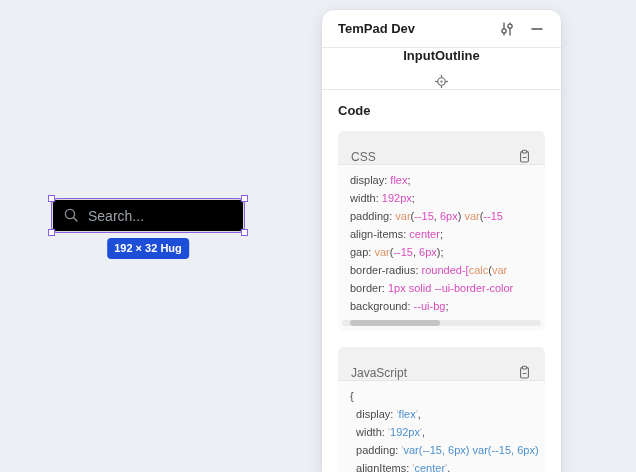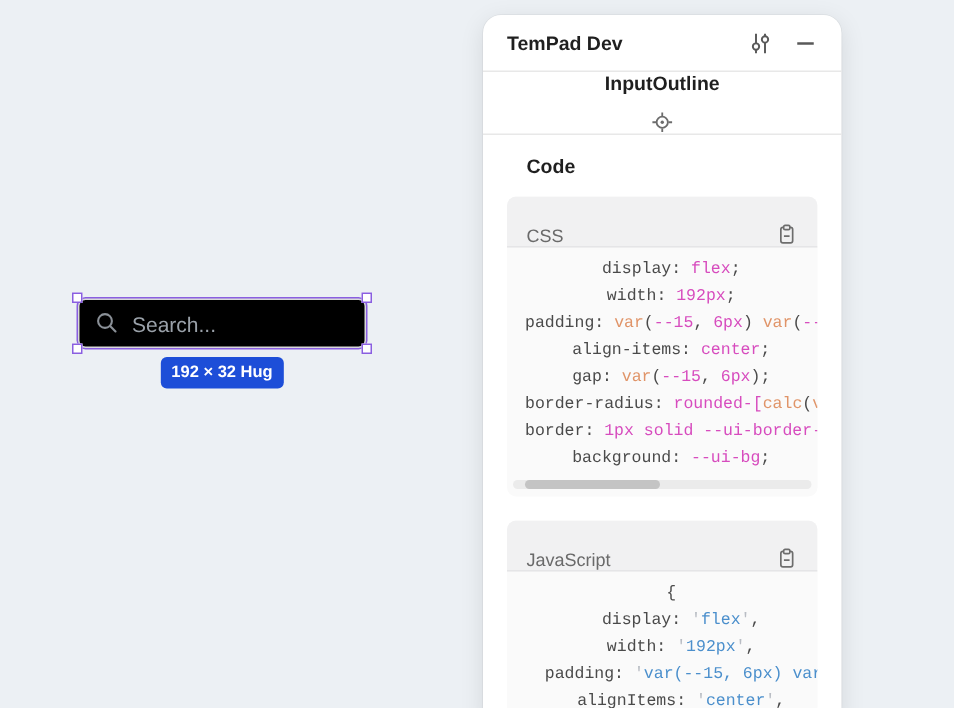--- a/index.html
+++ b/index.html
@@ -53,33 +53,33 @@
   .hdr-icons { display:flex; align-items:center; gap:14px; }
   .icon-btn { display:flex; align-items:center; justify-content:center; width:16px; height:16px; cursor:pointer; }
 
   .node-row {
     height:42px; display:flex; align-items:center;
     padding:0 16px; border-bottom:1px solid #e8e8e8;flex-direction:column;
   }
   .node-name { font-size:13px; font-weight:700; color:#1f1f1f; flex:1; }
 
   .code-section { padding:13px 16px 0 16px; }
-  .section-label { font-size:13px; font-weight:700; color:#1f1f1f; margin-bottom:13px;margin-left:13px; }
+  .section-label { font-size:13px; font-weight:700; color:#1f1f1f; margin-bottom:13px; }
 
   .code-card { border-radius:6px; overflow:hidden; background:#fafafa; margin-bottom:16px; }
   .card-header {
     height:34px; background:#f1f1f2; border-bottom:1px solid #e5e5e7;
     display:flex; align-items:flex-end; padding:0 13px;
   }
   .card-label { font-size:12px; color:#6a6a6a; flex:1; }
   .card-body {
     padding:6px 0 0 12px;
-    font-family:Liberation Mono, monospace;
+    font-family:Liberation Sans, sans-serif;
     font-size:11px; line-height:18px;
-    white-space:pre; overflow:hidden;text-align:center;
+    white-space:pre; overflow:hidden;
   }
   .code-line { height:18px; }
   .tk-pr { color:#4a4a4a; }
   .tk-vl { color:#d74cbe; }
   .tk-fn { color:#e09468;margin-top:16px; }
   .tk-qt { color:#b9bdc4; }
   .tk-st { color:#4b8fcc; }
 
   .hscroll { position:relative; height:6px; margin:5px 4px 5px 4px; background:#ebebeb; border-radius:3px; }
   .hscroll-thumb { position:absolute; left:8px; top:0; width:90px; height:6px; background:#c4c4c4; border-radius:3px; cursor:pointer; }

